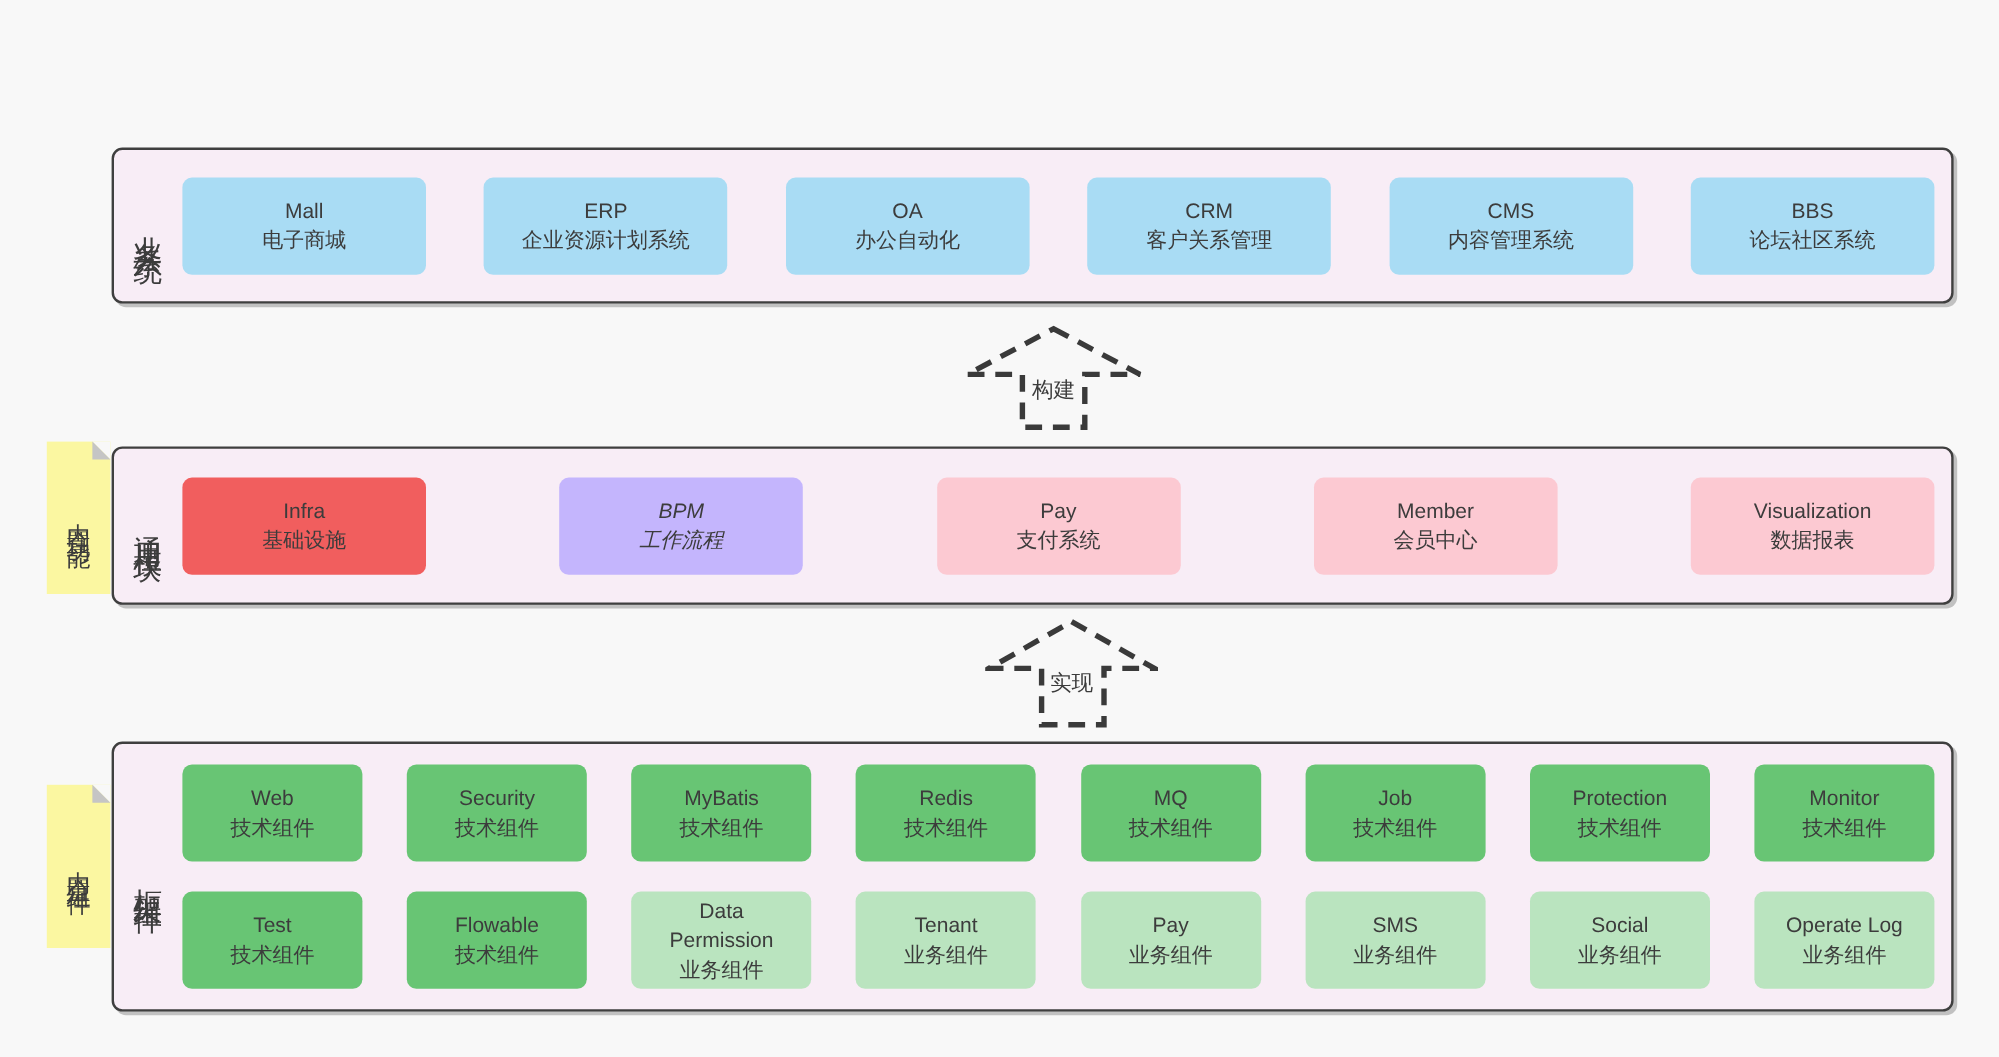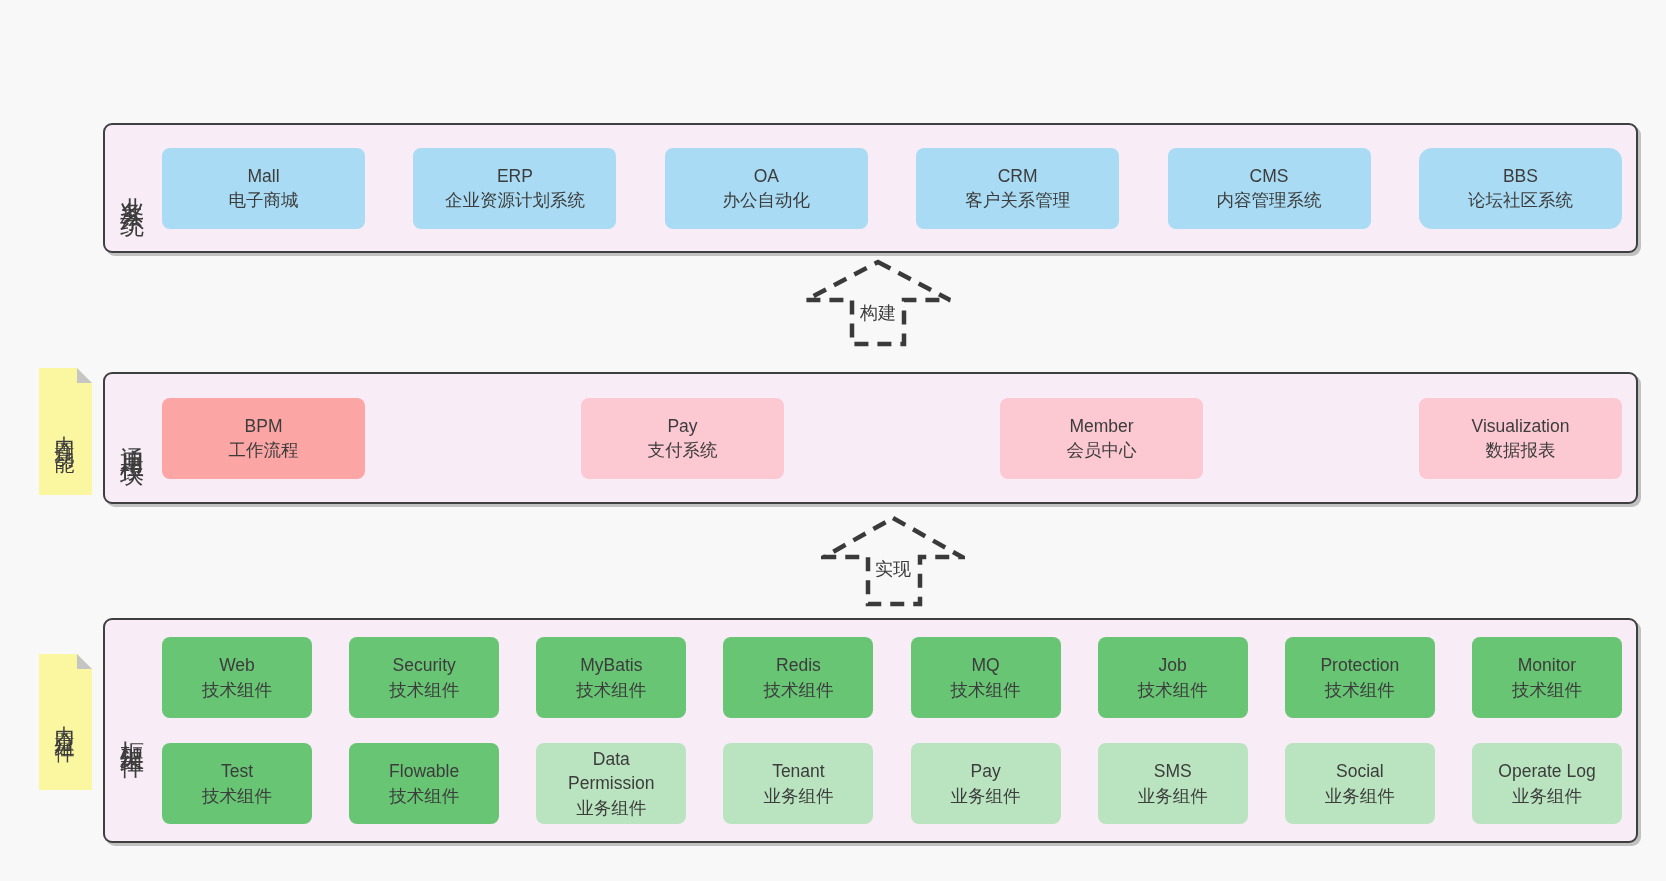--- a/index.html
+++ b/index.html
@@ -1,21 +1,21 @@
 <!DOCTYPE html>
 <html style="--pageBg: #f8f8f8; --bandBg: #f8edf6; --bandBorder: #3f3f3f; --arrow: #3a3a3a; --ink: #3c3c3c; --yellow: #fbf7a1; --fold: #c5c5c5; --blue: #a9dcf4; --red: #f15e5e; --pink: #fcc9d2; --green: #68c574; --lightgreen: #bae4bf;"><head>
 <meta charset="utf-8">
 <style>
   html,body{margin:0;padding:0;font-family:"Liberation Sans","DejaVu Sans",sans-serif;}
   .canvas{position:relative;width:1666px;height:881px;background:var(--pageBg);overflow:hidden;
           color:var(--ink);}
   
   .band{position:absolute;left:93px;box-sizing:border-box;background:var(--bandBg);
         border:2px solid var(--bandBorder);border-radius:9px;
-        box-shadow:3px 3px 0 rgba(0,0,0,.22);display:flex;align-items:stretch;margin-left:10px;}
+        box-shadow:3px 3px 0 rgba(0,0,0,.22);display:flex;align-items:stretch;}
   .band-1{top:123px;width:1535px;height:130px;}
   .band-2{top:372px;width:1535px;height:132px;}
   .band-3{top:618px;width:1535px;height:225px;}
   .band-label{flex:0 0 34px;margin-left:10px;display:flex;align-items:center;justify-content:center;
         writing-mode:vertical-rl;text-orientation:upright;font-size:24px;letter-spacing:5px;
         color:var(--ink);}
   .rows{flex:1;display:flex;flex-direction:column;justify-content:center;gap:25px;
         padding:0 14px 0 13px;}
   .row{display:flex;justify-content:space-between;align-items:center;}
   
@@ -30,21 +30,21 @@
   .sticky-1{top:368px;height:127px;}
   .sticky-2{top:654px;height:136px;}
   .sticky::before{content:"";position:absolute;top:0;right:0;width:0;height:0;
           border-top:15px solid var(--pageBg);border-left:15px solid transparent;}
   .sticky::after{content:"";position:absolute;top:0;right:0;width:0;height:0;
           border-bottom:15px solid var(--fold);border-right:15px solid transparent;}
   .sticky-text{writing-mode:vertical-rl;text-orientation:upright;font-size:20px;
           letter-spacing:6px;color:var(--ink);}
   
   .arrow{position:absolute;z-index:2;}
-  .arrow-1{left:803px;top:259px;width:150px;height:88px;}
+  .arrow-1{left:803px;top:271px;width:150px;height:88px;}
   .arrow-2{left:821px;top:515px;width:144px;height:92px;}
   .arrow svg{display:block;width:100%;height:100%;}
   .arrow polygon{fill:none;stroke:var(--arrow);stroke-width:4.5;stroke-dasharray:14 9;
           stroke-linejoin:miter;}
   .arrow-label{position:absolute;left:50%;top:42px;transform:translateX(-50%);
           background:var(--pageBg);padding:3px 4px 5px;font-size:18px;color:var(--ink);
           white-space:nowrap;line-height:1;}
 </style>
 </head>
 <body>
@@ -68,21 +68,21 @@
           <div>办公自动化</div>
         </div>
         <div class="box w6" style="background: rgb(169, 220, 244);">
           <div>CRM</div>
           <div>客户关系管理</div>
         </div>
         <div class="box w6" style="background: rgb(169, 220, 244);">
           <div>CMS</div>
           <div>内容管理系统</div>
         </div>
-        <div class="box w6" style="background: rgb(169, 220, 244); border-radius: 13px;">
+        <div class="box w6" style="background: rgb(169, 220, 244);">
           <div>BBS</div>
           <div>论坛社区系统</div>
         </div>
       </div>
     </div>
   </section>
 
   <div class="arrow arrow-1">
     <svg viewBox="0 0 150 88">
       <polygon points="75,3 147,41 101,41 101,85 49,85 49,41 3,41"></polygon>
@@ -90,21 +90,25 @@
     <span class="arrow-label">构建</span>
   </div>
 
   <div class="sticky sticky-1">
     <span class="sticky-text">内置功能</span>
   </div>
   <section class="band band-2">
     <div class="band-label">通用模块</div>
     <div class="rows">
       <div class="row">
-        <div class="box w6" style="background: #fca5a5;">
+        <div class="box w6" style="background: rgb(241, 94, 94);">
+          <div>Infra</div>
+          <div>基础设施</div>
+        </div>
+        <div class="box w6" style="background: #c4b5fd; font-style: italic;">
           <div>BPM</div>
           <div>工作流程</div>
         </div>
         <div class="box w6" style="background: rgb(252, 201, 210);">
           <div>Pay</div>
           <div>支付系统</div>
         </div>
         <div class="box w6" style="background: rgb(252, 201, 210);">
           <div>Member</div>
           <div>会员中心</div>

